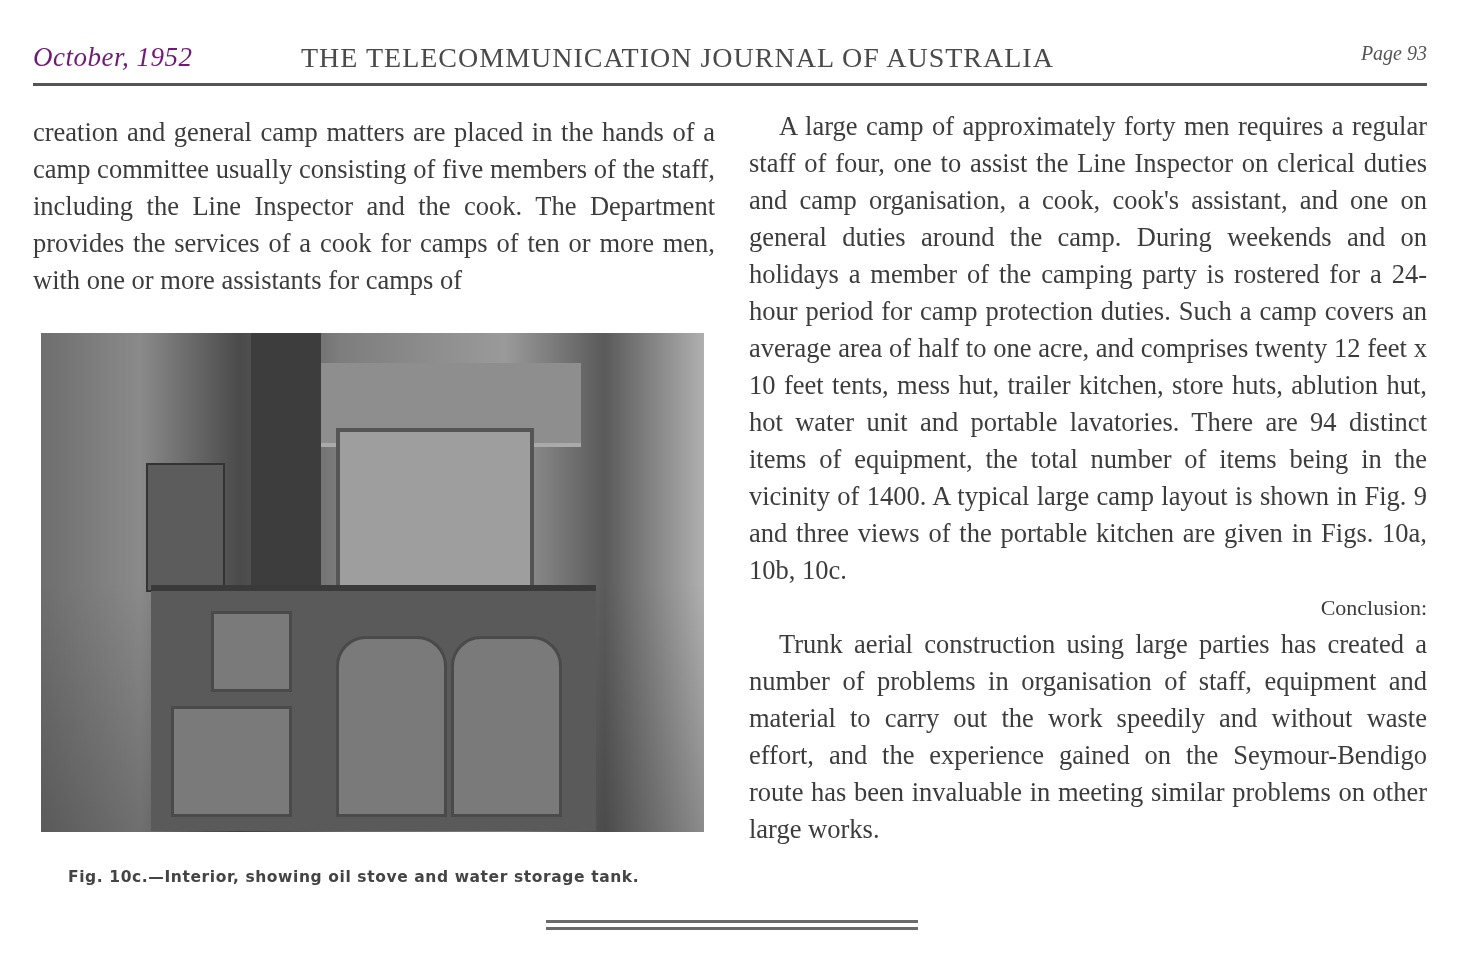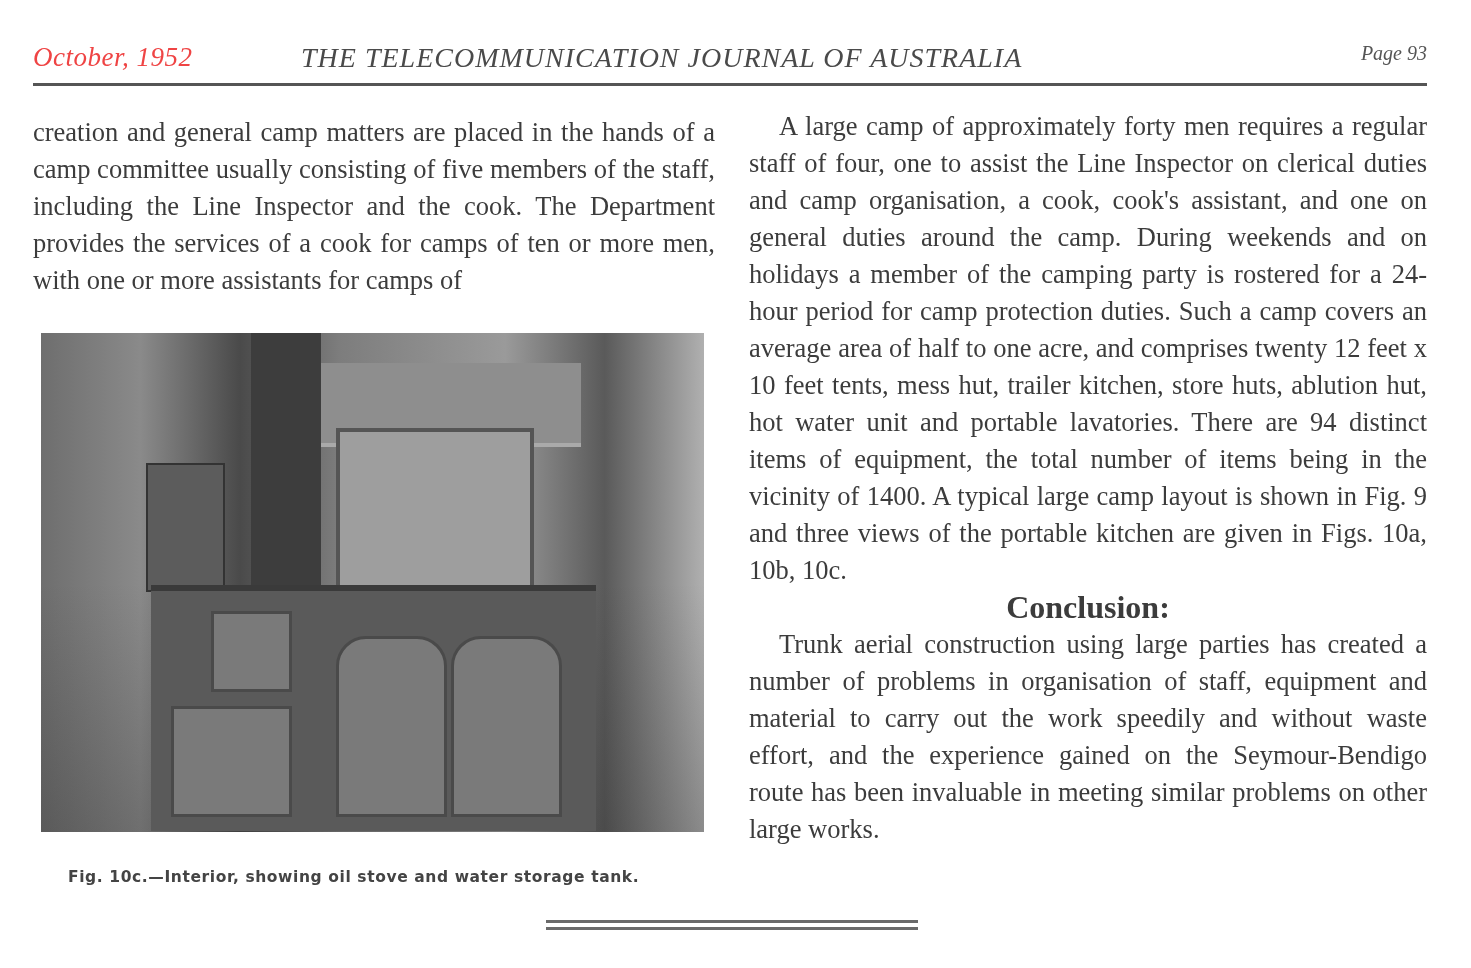--- a/index.html
+++ b/index.html
@@ -1,28 +1,28 @@
 <!DOCTYPE html>
 <html><head>
 <meta charset="utf-8">
 <style>
   html, body { margin:0; padding:0; background:#ffffff; }
   body { width:1471px; height:968px; position:relative; overflow:hidden;
          font-family:"Liberation Serif","DejaVu Serif",serif; color:#3a3a3a; }
   .header { position:absolute; left:33px; top:42px; width:1394px; height:40px; }
-  .hdr-date { position:absolute; left:0; top:0; font-style:italic; font-size:27px; color:#ef4444; letter-spacing:0.5px; }
-  .hdr-title { position:absolute; left:268px; top:0; font-size:28px; color:#4a4a4a; letter-spacing:1px;font-style:italic; }
+  .hdr-date { position:absolute; left:0; top:0; font-style:italic; font-size:27px; color:#701a75; letter-spacing:0.5px; }
+  .hdr-title { position:absolute; left:268px; top:0; font-size:28px; color:#4a4a4a; letter-spacing:1px; }
   .hdr-page { position:absolute; right:0; top:0; font-style:italic; font-size:20px; color:#555;margin-left:47px; }
   .hdr-rule { position:absolute; left:33px; top:83px; width:1394px; height:3px; background:#555; }
   .col { position:absolute; font-size:26.5px; line-height:37px; text-align:justify; color:#3c3c3c; }
   .col p { margin:0; }
   .col-left { left:33px; top:114px; width:682px; }
   .col-right { left:749px; top:108px; width:678px; }
   .indent { text-indent:30px; }
-  .heading { text-align:center; font-weight:bold; font-size:32px; }
+  .heading { text-align:right; font-weight:normal; font-size:22px; }
   .photo { position:absolute; left:41px; top:333px; width:663px; height:499px;
            background:
              linear-gradient(180deg, rgba(0,0,0,0) 0%, rgba(0,0,0,0) 50%, rgba(30,30,30,0.25) 100%),
              linear-gradient(90deg,#6e6e6e 0%,#8a8a8a 15%,#4a4a4a 30%,#7d7d7d 45%,#9a9a9a 70%,#5a5a5a 85%,#b0b0b0 100%);
            overflow:hidden; }
   .photo .stove { position:absolute; left:110px; top:252px; width:445px; height:240px; background:#5a5a5a; border-top:6px solid #3a3a3a; }
   .photo .door { position:absolute; background:#7a7a7a; border:3px solid #4a4a4a; }
   .photo .hood { position:absolute; left:280px; top:30px; width:260px; height:80px; background:#8e8e8e; border-bottom:4px solid #aaa; }
   .photo .window { position:absolute; left:295px; top:95px; width:190px; height:158px; background:#9e9e9e; border:4px solid #555; }
   .photo .chimney { position:absolute; left:210px; top:0; width:70px; height:252px; background:#3d3d3d; }

